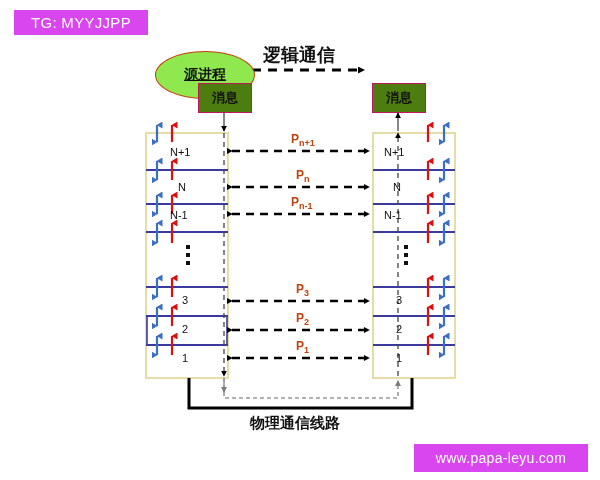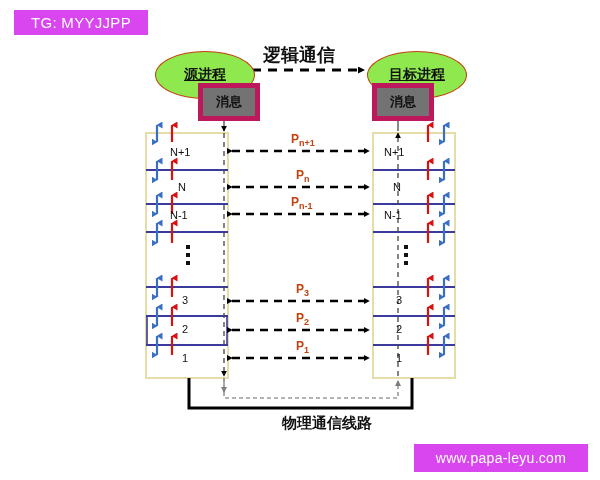--- a/index.html
+++ b/index.html
@@ -24,36 +24,36 @@
     background:#8ee84e;border:1px solid #c2410c;
     display:flex;align-items:center;justify-content:center;
     font-family:"DejaVu Sans","Liberation Sans",sans-serif;
     font-size:14px;font-weight:bold;color:#111;text-decoration:underline;
   }
   #proc-src{left:155px;top:51px;}
   #proc-dst{left:367px;top:51px;}
 
   
   .msg{
-    position:absolute;width:52px;height:28px;background:#737373;
-    border:5px solid #be185d;
+    position:absolute;width:52px;height:28px;background:#4d7c0f;
+    border:1px solid #be185d;
     display:flex;align-items:center;justify-content:center;
     font-family:"DejaVu Sans","Liberation Sans",sans-serif;
     font-size:13px;font-weight:bold;color:#111;
   }
   #msg-src{left:198px;top:83px;}
   #msg-dst{left:372px;top:83px;}
 
   
   .cn-label{
     position:absolute;font-family:"DejaVu Sans","Liberation Sans",sans-serif;
     font-weight:bold;color:#111;white-space:nowrap;
   }
   #lbl-logical{left:263px;top:43px;font-size:18px;}
-  #lbl-physical{left:250px;top:414px;font-size:15px;margin-left:32px;}
+  #lbl-physical{left:250px;top:414px;font-size:15px;}
 
   .layer-num{
     position:absolute;font-size:11px;color:#111;white-space:nowrap;
     font-family:"Liberation Sans","DejaVu Sans",sans-serif;
   }
   .p-label{
     position:absolute;font-size:12px;font-weight:bold;color:#c2410c;white-space:nowrap;
     font-family:"Liberation Sans","DejaVu Sans",sans-serif;
     padding-left:8px;
   }
@@ -175,21 +175,20 @@
 
     <path d="M224,378 L224,398 L398,398 L398,381" fill="none" stroke="#9a9a9a" stroke-width="1.6" stroke-dasharray="4 3" marker-end="url(#ah-gray)"></path>
     <path d="M224,378 L224,392" fill="none" stroke="#9a9a9a" stroke-width="1.6" marker-end="url(#ah-gray)"></path>
   </svg>
 
   <div class="chip" id="tg-chip">TG: MYYJJPP</div>
 
   <div class="chip" id="wm-chip">www.papa-leyu.com</div>
 
   <div class="proc" id="proc-src">源进程</div>
-  <div class="proc" id="proc-dst">目标进程</div>
 
   <div class="msg" id="msg-src">消息</div>
   <div class="msg" id="msg-dst">消息</div>
 
   <div class="cn-label" id="lbl-logical">逻辑通信</div>
   <div class="cn-label" id="lbl-physical">物理通信线路</div>
 
   <div class="layer-num" style="left:170px;top:146px;">N+1</div>
   <div class="layer-num" style="left:178px;top:181px;">N</div>
   <div class="layer-num" style="left:170px;top:209px;">N-1</div>

